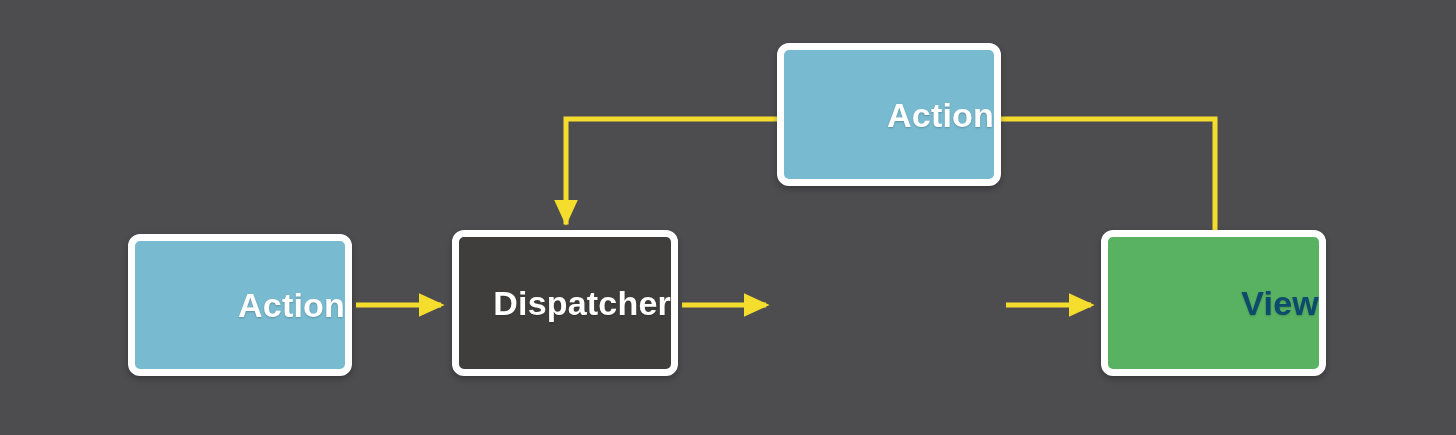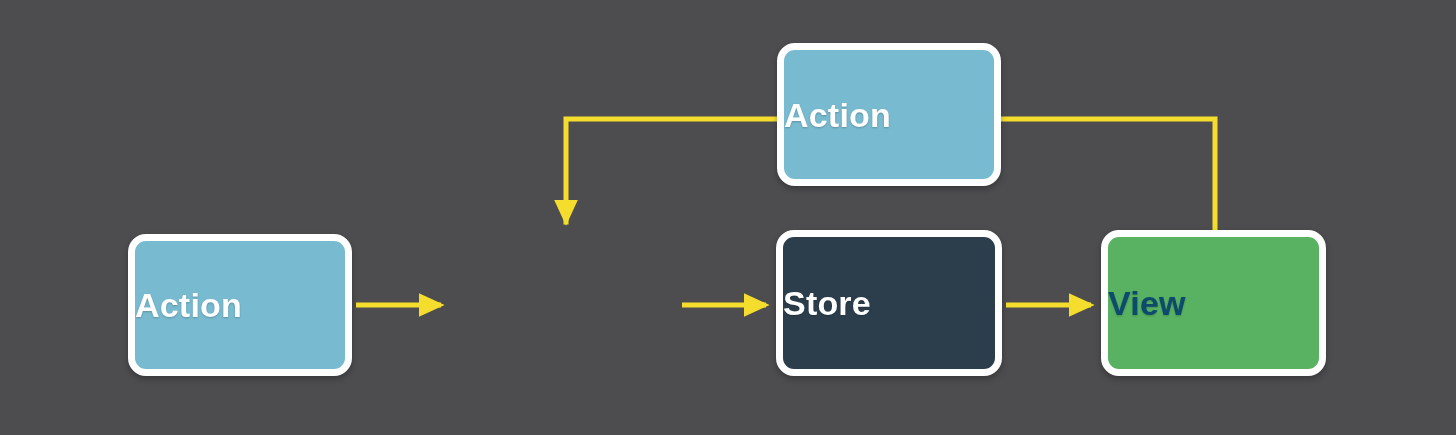--- a/index.html
+++ b/index.html
@@ -34,22 +34,22 @@
     z-index: 1;
     pointer-events: none;
   }
 
   
   .node {
     position: absolute;
     z-index: 2;
     display: flex;
     align-items: center;
-    justify-content: flex-start;
-    border-radius: 18px;
+    justify-content: flex-end;
+    border-radius: 12px;
     border: 7px solid #ffffff;
     box-shadow: 0 3px 6px rgba(0,0,0,0.28);
   }
 
   .node-label {
     color: #ffffff;
     font-weight: bold;
     font-size: 34px;
     letter-spacing: 0.2px;
     line-height: 1;
@@ -84,24 +84,24 @@
 
     <path d="M 1215 232 L 1215 119 L 1000 119" fill="none" stroke="#f5dd2e" stroke-width="5" stroke-linecap="square" stroke-linejoin="miter"></path>
 
     <path d="M 778 119 L 566 119 L 566 222" fill="none" stroke="#f5dd2e" stroke-width="5" stroke-linecap="square" stroke-linejoin="miter" marker-end="url(#arrow-end)"></path>
   </svg>
 
   <div class="node" id="node-action-left" style="background: rgb(120, 186, 207); border-color: rgb(255, 255, 255);">
     <span class="node-label" style="color: rgb(255, 255, 255);">Action</span>
   </div>
 
+  <div class="node" id="node-dispatcher" style="background: rgb(64, 62, 61); border-color: rgb(255, 255, 255);">
+    <span class="node-label" style="color: rgb(255, 255, 255);">Dispatcher</span>
+  </div>
 
-  <div class="node" id="node-store" style="background: rgb(44, 62, 76); border-color: rgb(255, 255, 255);">
-    <span class="node-label" style="color: rgb(255, 255, 255);">Store</span>
-  </div>
 
   <div class="node" id="node-view" style="background: rgb(88, 178, 98); border-color: rgb(255, 255, 255);">
     <span class="node-label" style="color: #0c4a6e;">View</span>
   </div>
 
   <div class="node" id="node-action-top" style="background: rgb(120, 186, 207); border-color: rgb(255, 255, 255);">
     <span class="node-label" style="color: rgb(255, 255, 255);">Action</span>
   </div>
 
 </div>

